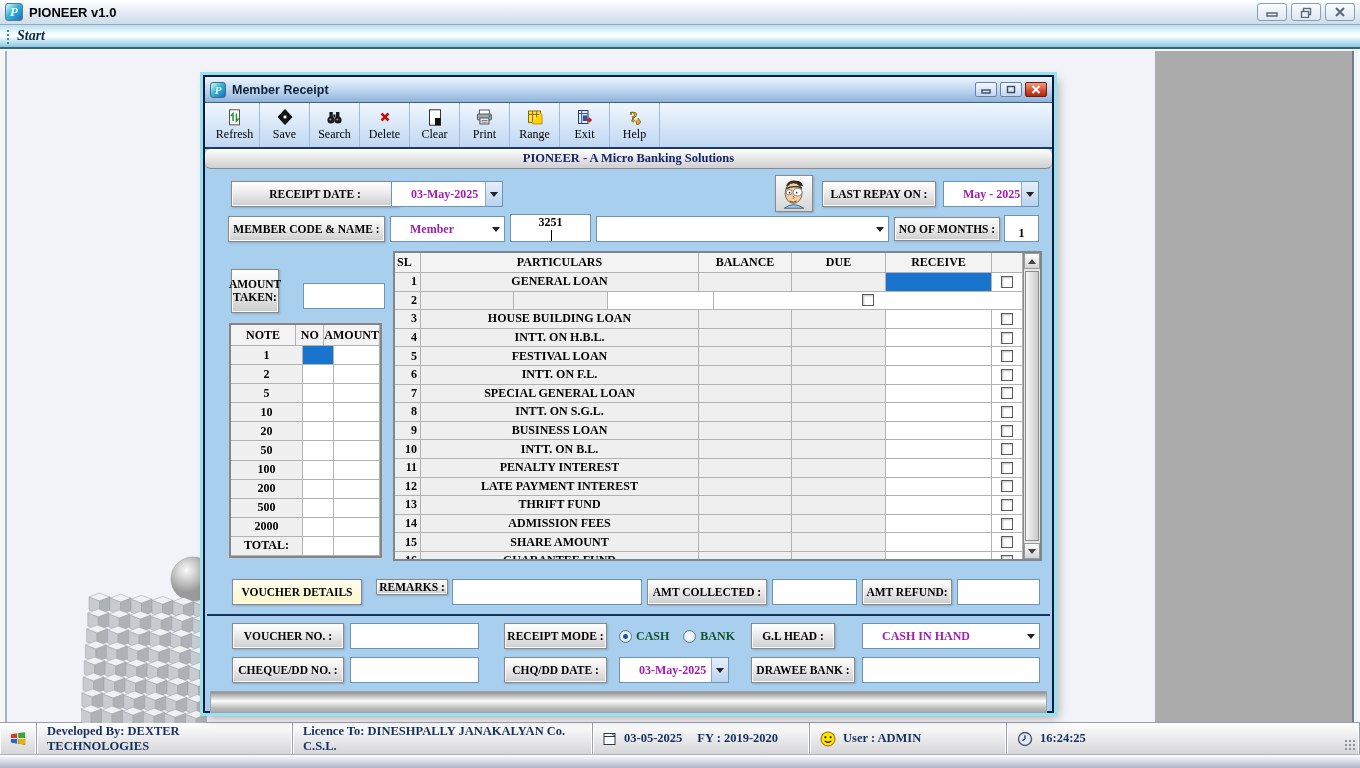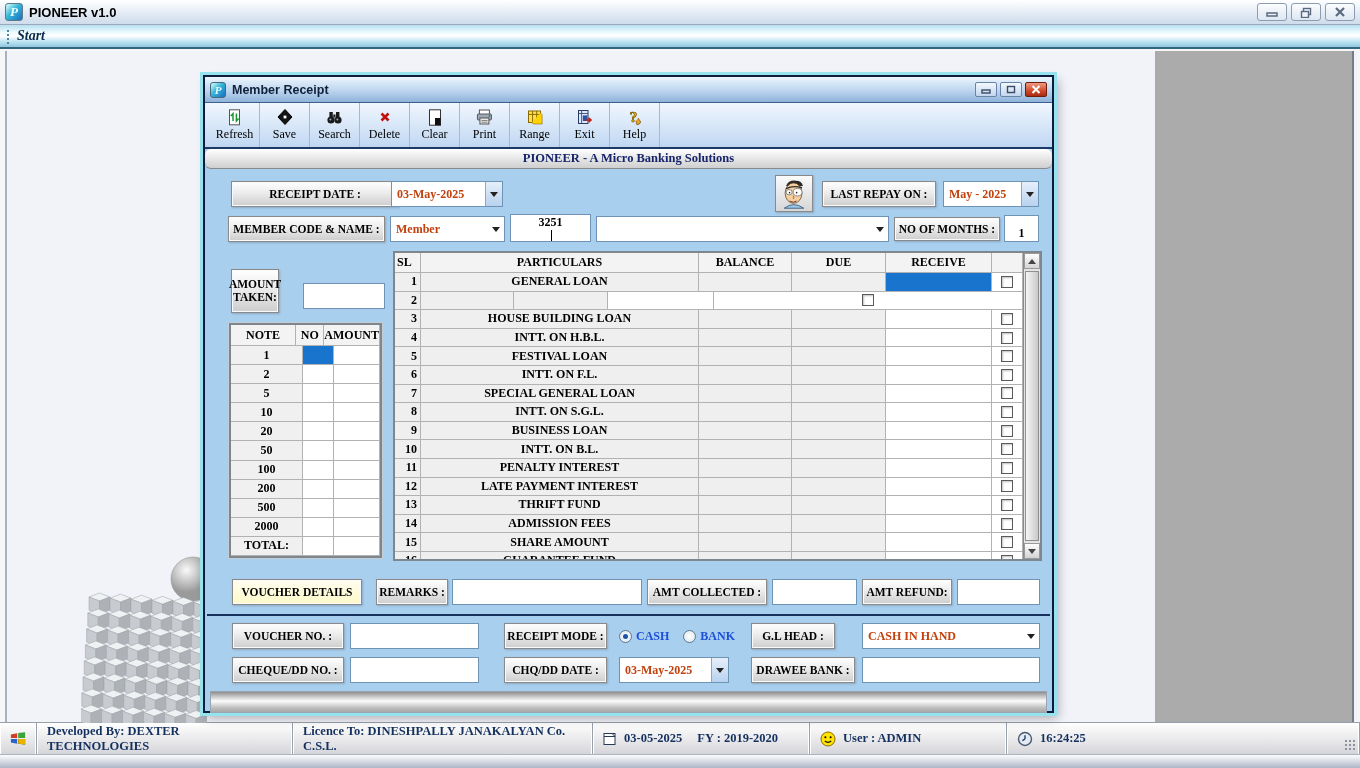--- a/index.html
+++ b/index.html
@@ -71,22 +71,22 @@
     border:1px solid #8a8a8a; box-shadow:inset 0 0 0 1px #fafafa, 1px 1px 2px rgba(0,0,0,.18);
     display:flex; align-items:center; justify-content:center; text-align:center;
     font-weight:700; font-size:11.5px; color:#000; line-height:1.1; }
   .lbl3d.yellow { background:linear-gradient(#fffef0,#fdf8c8); }
   .tinput { position:absolute; background:#fff; border:1px solid #6f93b4;
     font:700 12px "Liberation Serif",serif; padding:0 4px; display:flex; align-items:center;flex-direction:column; }
   .tinput.right { justify-content:flex-end; }
   .caret { width:1px; height:14px; background:#000; margin-left:1px; }
 
   .combo { position:absolute; background:#fff; border:1px solid #6f93b4; display:flex; }
-  .combo .cval { flex:1; display:flex; align-items:center; padding:0 5px;
-    font:700 12px "Liberation Serif",serif; color:#c2410c; white-space:nowrap; overflow:hidden; }
+  .combo .cval { flex:1; display:flex; align-items:center; padding:0 19px;
+    font:700 12px "Liberation Serif",serif; color:#a21caf; white-space:nowrap; overflow:hidden; }
   .combo .cbtn { width:17px; display:flex; align-items:center; justify-content:center; }
   .combo.btnstyle .cbtn { border-left:1px solid #8aa8c8; background:linear-gradient(#e6effb,#b8d2ef); }
   .arr { width:0; height:0; border-left:4px solid transparent; border-right:4px solid transparent;
     border-top:5px solid #222; }
 
   .iconbtn { position:absolute; border:1px solid #8a8a8a;
     background:linear-gradient(#fbfbfb,#d6d6d6); box-shadow:1px 1px 2px rgba(0,0,0,.2);
     display:flex; align-items:center; justify-content:center; }
 
   
@@ -127,21 +127,21 @@
   .sbtn { height:16px; background:linear-gradient(#fefefe,#d4d4d4); border:1px solid #9a9a9a;
     display:flex; align-items:center; justify-content:center; }
   .sarr-up { width:0;height:0;border-left:4px solid transparent;border-right:4px solid transparent;border-bottom:5px solid #444; }
   .sarr-dn { width:0;height:0;border-left:4px solid transparent;border-right:4px solid transparent;border-top:5px solid #444; }
   .sthumb { flex:1; margin:2px 1px; background:linear-gradient(90deg,#f6f6f6,#c9c9c9);
     border:1px solid #8e8e8e; }
 
   .divline { position:absolute; left:0; right:0; height:2px; background:#16325c; }
 
   .radiogrp { position:absolute; display:flex; align-items:center; gap:14px; }
-  .radio { display:flex; align-items:center; gap:4px; font:700 12px "Liberation Serif",serif; color:#1d4ed8; }
+  .radio { display:flex; align-items:center; gap:4px; font:700 12px "Liberation Serif",serif; color:#14532d; }
   .rdot { width:13px; height:13px; border-radius:50%; border:1px solid #5a7a96;
     background:radial-gradient(#ffffff,#dce4ec); display:flex; align-items:center; justify-content:center; }
   .rdot.on::after { content:""; width:5px; height:5px; border-radius:50%; background:#1a55a8; }
 
   .graybar { position:absolute; left:3px; right:3px; height:22px;
     background:linear-gradient(#8f8f8f,#fcfcfc 45%,#bdbdbd 80%,#a8a8a8); border:1px solid #9aa4b0; }
 
   
   .statusbar { position:absolute; left:0; right:0; top:722px; height:32px;
     background:linear-gradient(#ffffff,#d6d6da); border-top:1px solid #96a0aa;
@@ -761,21 +761,21 @@
                 <span class="sarr-up"></span>
               </div>
             <div class="sthumb"></div>
             <div class="sbtn">
                 <span class="sarr-dn"></span>
               </div>
           </div>
         </div>
 
         <div class="lbl3d yellow" style="left:25px;top:408px;width:130px;height:26px;">VOUCHER DETAILS</div>
-        <div class="lbl3d" style="left:169px;top:408px;width:72px;height:26px;">REMARKS :</div>
+        <div class="lbl3d" style="left:169px;top:408px;width:72px;height:16px;">REMARKS :</div>
         <div class="tinput" style="left:245px;top:408px;width:190px;height:26px;">
           <span></span>
         </div>
         <div class="lbl3d" style="left:440px;top:408px;width:120px;height:26px;">AMT COLLECTED :</div>
         <div class="tinput" style="left:565px;top:408px;width:85px;height:26px;">
           <span></span>
         </div>
         <div class="lbl3d" style="left:655px;top:408px;width:90px;height:26px;">AMT REFUND:</div>
         <div class="tinput" style="left:750px;top:408px;width:83px;height:26px;">
           <span></span>

